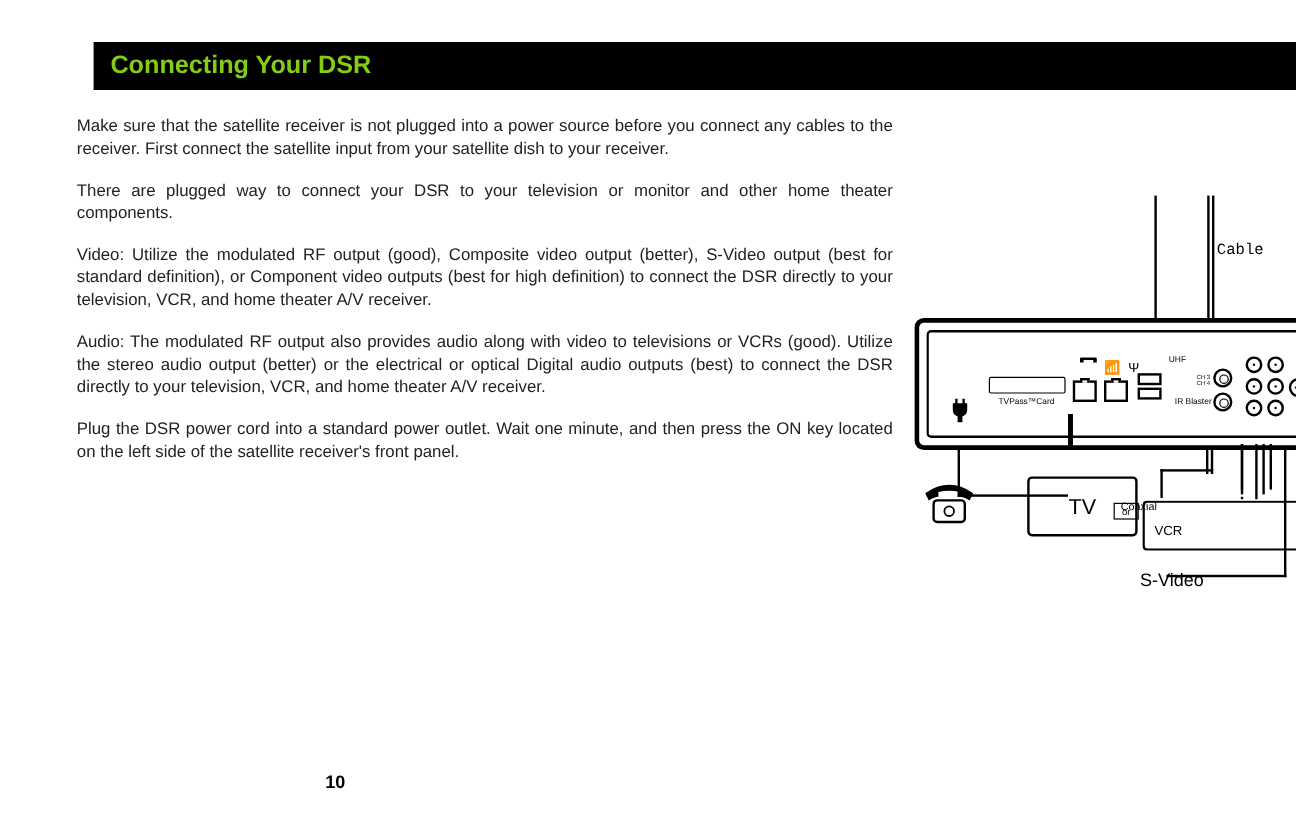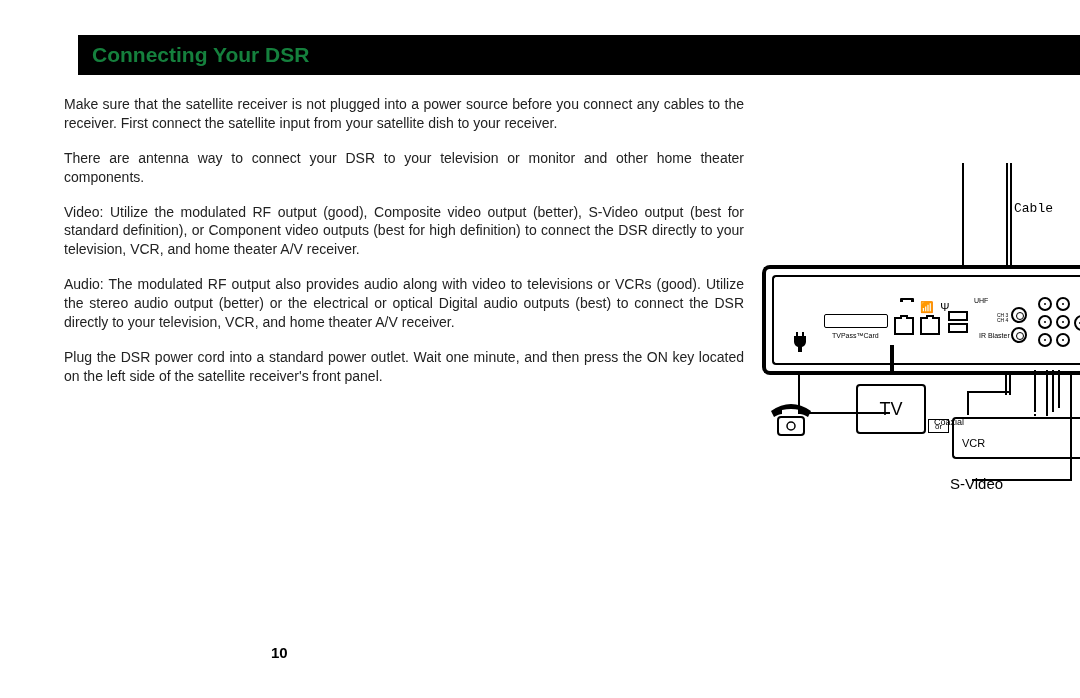--- a/index.html
+++ b/index.html
@@ -9,21 +9,21 @@
     width: 1080px;
     height: 698px;
   }
   .header-bar {
     position: absolute;
     left: 78px;
     top: 35px;
     width: 1002px; 
     height: 40px;
     background: #000;
-    color: #15803d;
+    color: #84cc16;
     display: flex;
     align-items: center;
     padding-left: 14px;
     font-size: 21px;
     font-weight: bold;
   }
   .body-text {
     position: absolute;
     left: 64px;
     top: 95px;
@@ -224,22 +224,22 @@
   .wire.w-phone-up {
     position: absolute;
     left: 128px; top: 160px; width: 2px; height: 30px; background:#000;
   }
   .phone-icon {
     position: absolute;
     left: 4px; top: 216px; width: 50px; height: 38px;
   }
   .tv-box {
     position: absolute;
-    left: 94px; top: 199px;
-    width: 70px; height: 50px;
+    left: 94px; top: 212px;
+    width: 92px; height: 50px;
     border: 2px solid #000;
     border-radius: 4px;
     display: flex; align-items: center; justify-content: center;
     font-size: 18px;
   }
   .or-box {
     position: absolute;
     left: 166px; top: 234px;
     width: 21px; height: 14px;
     border: 1px solid #000;
@@ -307,21 +307,21 @@
 <body>
 
 <div class="page">
 
   <div class="header-bar">
     <span>Connecting Your DSR</span>
   </div>
 
   <div class="body-text">
     <p>Make sure that the satellite receiver is not plugged into a power source before you connect any cables to the receiver. First connect the satellite input from your satellite dish to your receiver.</p>
-    <p>There are antenna way to connect your DSR to your television or monitor and other home theater components.</p>
+    <p>There are plugged way to connect your DSR to your television or monitor and other home theater components.</p>
     <p>Video: Utilize the modulated RF output (good), Composite video output (better), S-Video output (best for standard definition), or Component video outputs (best for high definition) to connect the DSR directly to your television, VCR, and home theater A/V receiver.</p>
     <p>Audio: The modulated RF output also provides audio along with video to televisions or VCRs (good). Utilize the stereo audio output (better) or the electrical or optical Digital audio outputs (best) to connect the DSR directly to your television, VCR, and home theater A/V receiver.</p>
     <p>Plug the DSR power cord into a standard power outlet. Wait one minute, and then press the ON key located on the left side of the satellite receiver's front panel.</p>
   </div>
 
   <div class="page-number">10</div>
 
   <div class="diagram">
 
     <div class="ant-line"></div>

